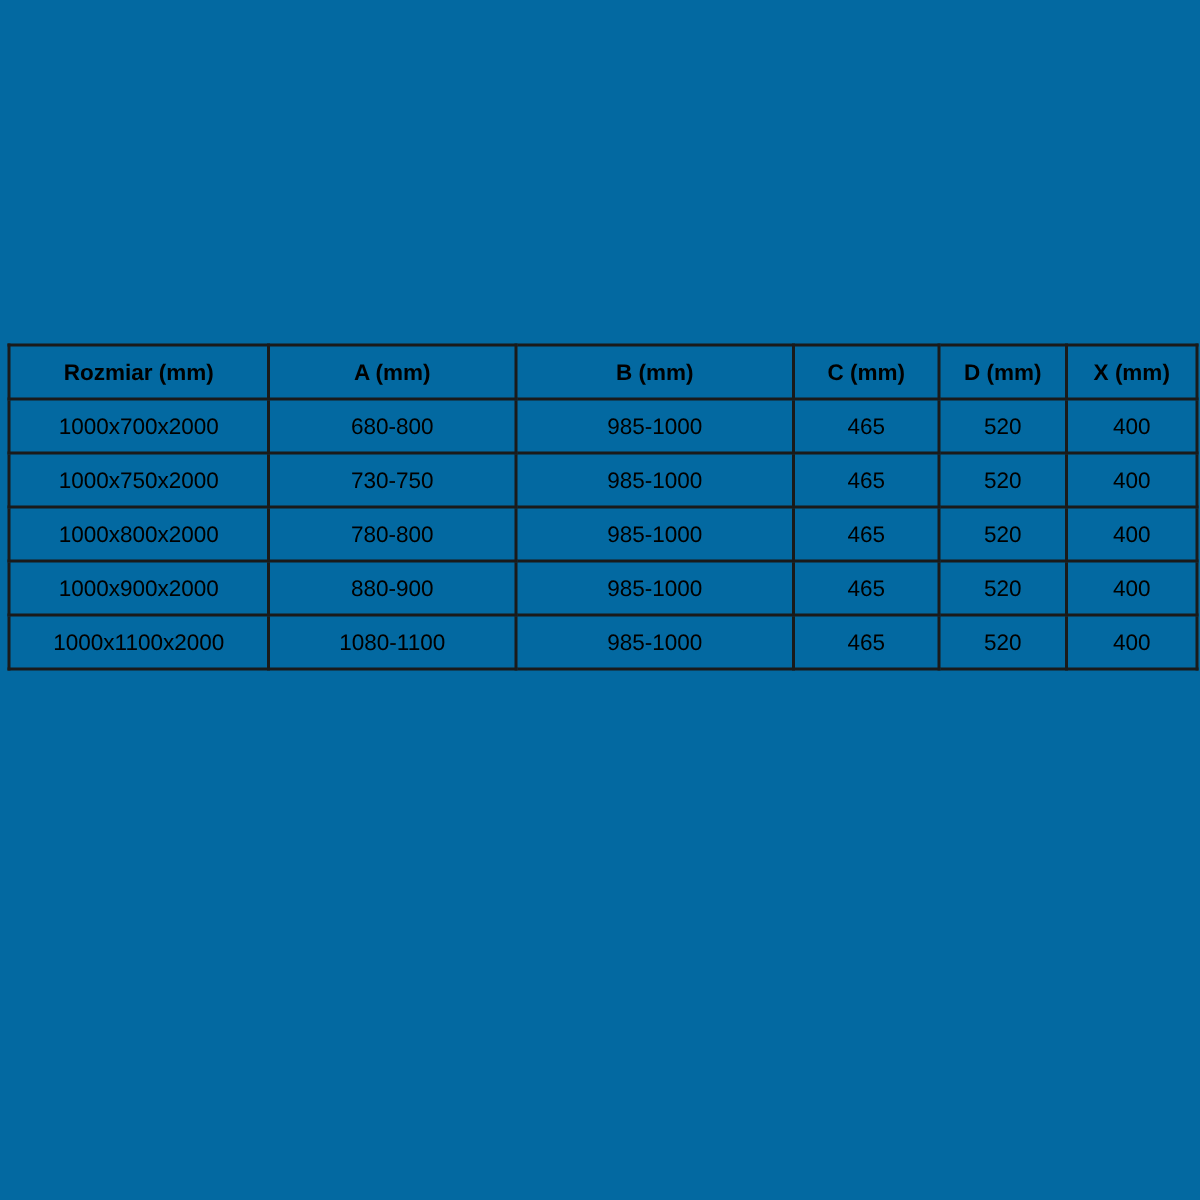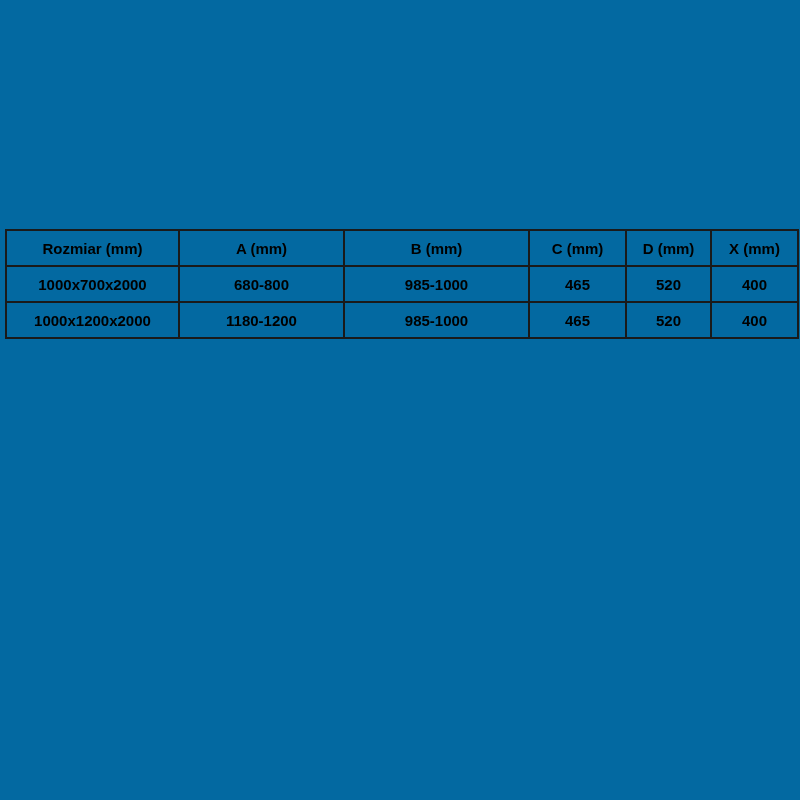--- a/index.html
+++ b/index.html
@@ -32,21 +32,21 @@
     color: #000000;
     font-size: 15px;
     padding: 0 2px;
     overflow: hidden;
     white-space: nowrap;
   }
   .spec-table th {
     font-weight: bold;
   }
   .spec-table td {
-    font-weight: bold;
+    font-weight: normal;
   }
   .col-rozmiar { width: 173px; }
   .col-a { width: 165px; }
   .col-b { width: 185px; }
   .col-c { width: 97px; }
   .col-d { width: 85px; }
   .col-x { width: 87px; }
 </style>
 </head>
 <body>
@@ -74,22 +74,46 @@
     <tbody>
       <tr>
         <td>1000x700x2000</td>
         <td>680-800</td>
         <td>985-1000</td>
         <td>465</td>
         <td>520</td>
         <td>400</td>
       </tr>
       <tr>
-        <td>1000x1200x2000</td>
-        <td>1180-1200</td>
+        <td>1000x750x2000</td>
+        <td>730-750</td>
+        <td>985-1000</td>
+        <td>465</td>
+        <td>520</td>
+        <td>400</td>
+      </tr>
+      <tr>
+        <td>1000x800x2000</td>
+        <td>780-800</td>
+        <td>985-1000</td>
+        <td>465</td>
+        <td>520</td>
+        <td>400</td>
+      </tr>
+      <tr>
+        <td>1000x900x2000</td>
+        <td>880-900</td>
+        <td>985-1000</td>
+        <td>465</td>
+        <td>520</td>
+        <td>400</td>
+      </tr>
+      <tr>
+        <td>1000x1100x2000</td>
+        <td>1080-1100</td>
         <td>985-1000</td>
         <td>465</td>
         <td>520</td>
         <td>400</td>
       </tr>
     </tbody>
   </table>
 </div>
 
 </body></html>

